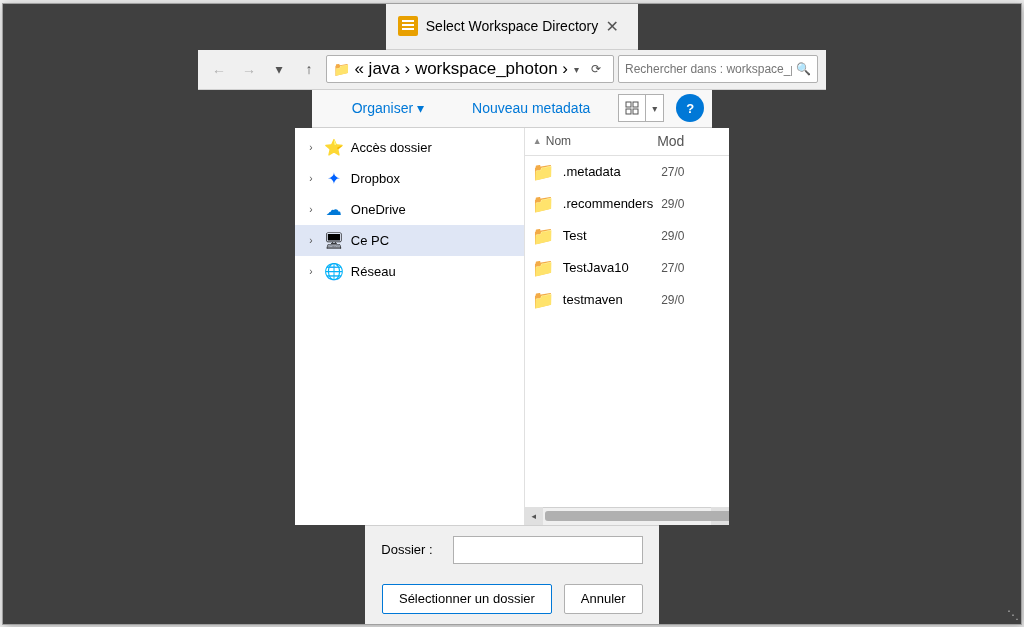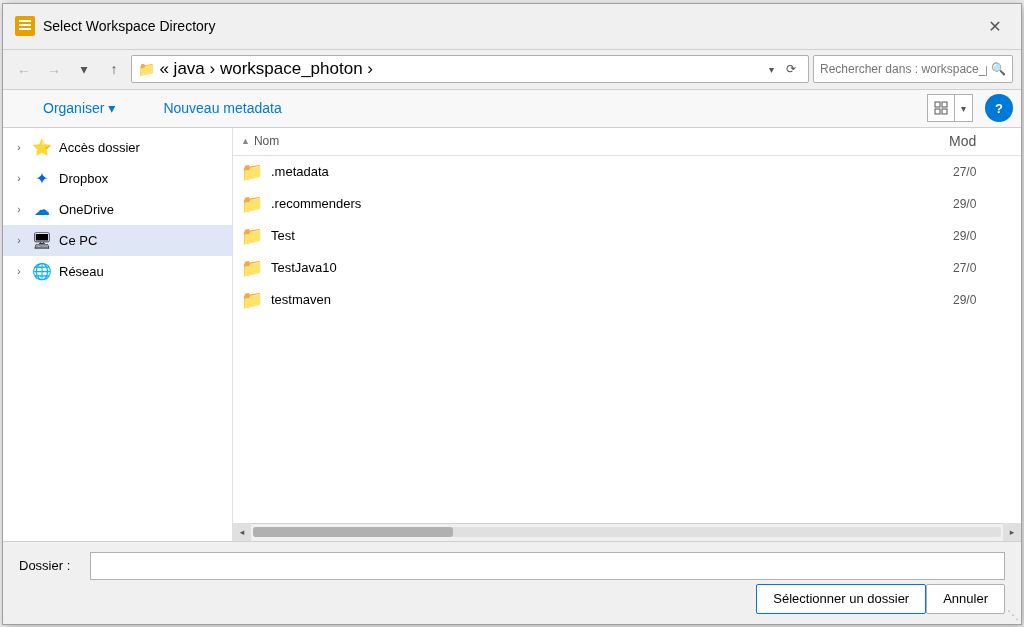--- a/index.html
+++ b/index.html
@@ -11,25 +11,26 @@
       align-items: center;
       justify-content: center;
       width: 1024px;
       height: 627px;
       overflow: hidden;
     }
 
     .dialog {
       width: 1020px;
       height: 622px;
-      background: #0f172a;
+      background: #404040;
       border: 1px solid #a0a0a0;
       box-shadow: 2px 2px 10px rgba(0,0,0,0.3);
       display: flex;
       flex-direction: column;
+      align-items: center;
     }
 
     
     .title-bar {
       background: #f0f0f0;
       padding: 8px 12px;
       display: flex;
       align-items: center;
       justify-content: space-between;
       border-bottom: 1px solid #d0d0d0;
@@ -366,40 +367,40 @@
     
     .bottom-section {
       background: #f0f0f0;
       border-top: 1px solid #d0d0d0;
       padding: 10px 16px;
     }
     .folder-input-row {
       display: flex;
       align-items: center;
       gap: 20px;
-      margin-bottom: 4px;
+      margin-bottom: 20px;
     }
     .folder-label {
       font-size: 13px;
       color: #000;
       white-space: nowrap;
     }
     .folder-input {
       flex: 1;
       height: 28px;
       border: 1px solid #b0b0b0;
       outline: none;
       padding: 0 6px;
       font-size: 13px;
       background: white;
     }
     .button-row {
       display: flex;
       justify-content: flex-end;
-      gap: 0;
+      gap: 12px;
     }
     .action-btn {
       height: 30px;
       padding: 0 16px;
       font-size: 13px;
       cursor: pointer;
       border-radius: 2px;
     }
     .select-btn {
       background: white;

